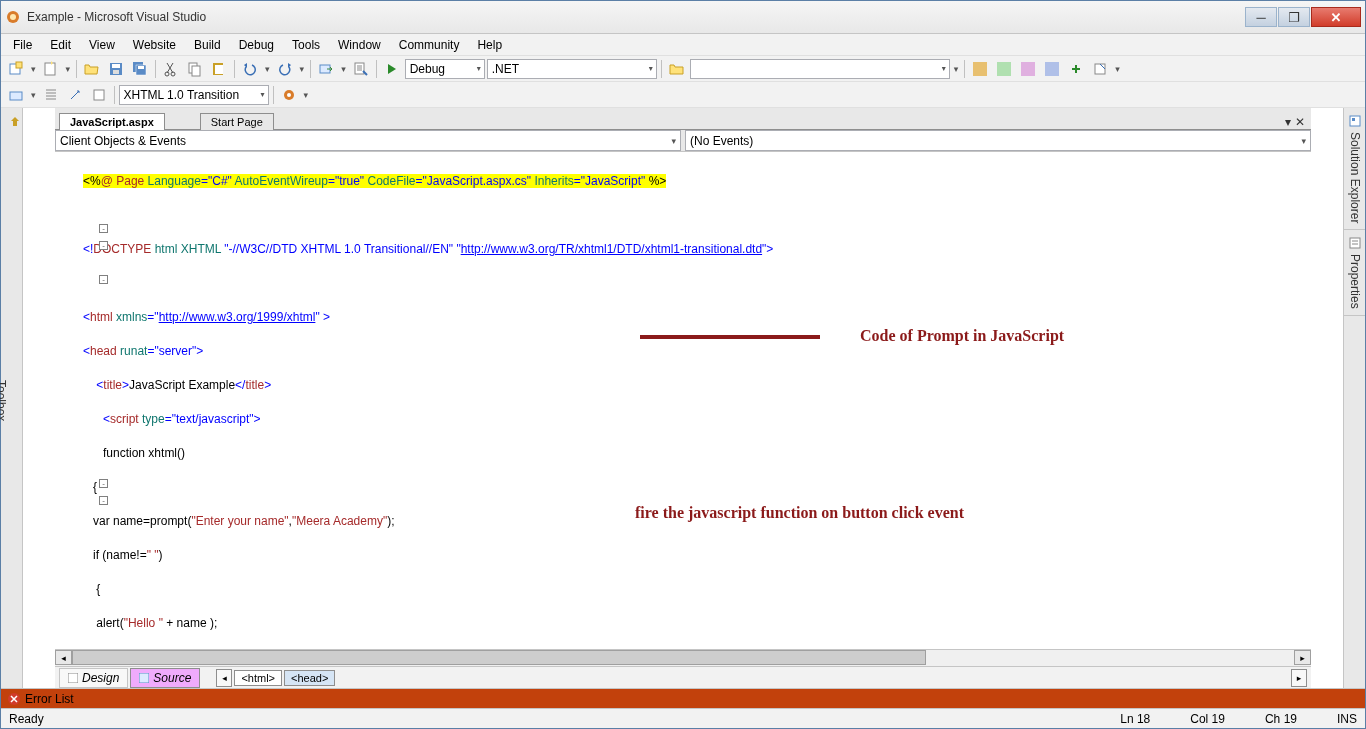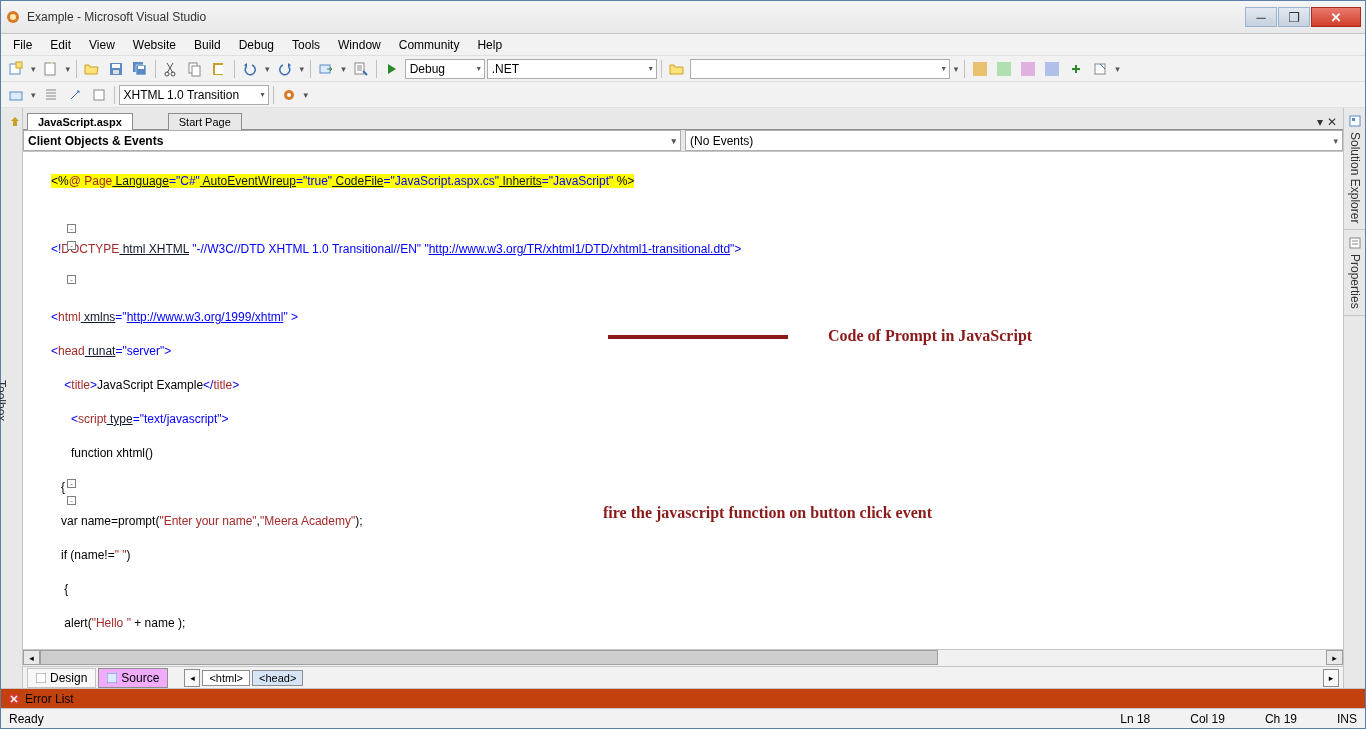--- a/index.html
+++ b/index.html
@@ -12,51 +12,51 @@
 .titlebar-btn { width: 32px; height: 20px; background: linear-gradient(to bottom, #e4e9f0, #c4d1e0); border: 1px solid #9bb3cc; display:flex; align-items:center; justify-content:center; font-size:13px; color:#333; }
 .titlebar-btn.close { width: 50px; background: linear-gradient(to bottom, #e87b6f, #d13c2a); color: #fff; font-weight:bold; border-color:#a82a1c;}
 .menubar { height: 22px; display: flex; align-items: center; padding: 0 4px; gap: 2px; background: #f2f2f2; border-bottom: 1px solid #e0e0e0; }
 .menu-item { padding: 3px 8px; cursor: default; }
 .toolbar-row { height: 26px; display: flex; align-items: center; padding: 0 4px; background: #f2f2f2; border-bottom: 1px solid #e0e0e0; gap: 2px; }
 .tb-btn { width: 22px; height: 22px; display:flex; align-items:center; justify-content:center; font-size:13px; }
 .tb-sep { width: 1px; height: 18px; background: #c0c0c0; margin: 0 2px; }
 .tb-combo { height: 20px; border: 1px solid #abadb3; background: #fff; padding: 0 16px 0 4px; display:flex; align-items:center; position:relative; min-width:60px; }
 .tb-combo::after { content:"▾"; position:absolute; right:3px; font-size:8px; color:#555;}
 .tb-dd { font-size:9px; color:#555; padding:0 2px; }
-.body-area { flex: 1; display: flex; min-height: 0; }
+.body-area { flex: 1; display: flex; min-height: 0; gap: 32px; }
 .left-tab { width: 22px; background: #e8e8e8; border-right: 1px solid #c5c5c5; writing-mode: vertical-rl; text-align: center; padding-top: 6px; font-size: 11px; color:#333; }
 .right-tabs { width: 22px; background: #e8e8e8; border-left: 1px solid #c5c5c5; display:flex; flex-direction:column; }
 .right-tab { writing-mode: vertical-rl; padding: 6px 2px; font-size: 11px; border-bottom:1px solid #c5c5c5; color:#333; display:flex; align-items:center; gap:4px;}
 .main { flex: 1; display: flex; flex-direction: column; min-width: 0; }
 .doc-tabs { height: 22px; display: flex; align-items: flex-end; background: #e8e8e8; border-bottom: 1px solid #8e8e8e; padding-left: 4px; position:relative;}
 .doc-tab { padding: 2px 10px; background: #fff; border: 1px solid #8e8e8e; border-bottom: none; margin-right: -1px; position:relative; top:1px; font-size:11px;}
 .doc-tab.active { background: #fff; font-weight: bold; z-index:2;}
 .doc-tab.inactive { background: #e8e8e8; margin-left: 36px; }
 .doc-tabs-ctrl { margin-left:auto; display:flex; gap:4px; padding-right:6px; font-size:11px; color:#333;}
 .subbar { height: 22px; display: flex; border-bottom: 1px solid #c5c5c5; }
 .subbar select, .sub-combo { flex: 1; border: 1px solid #abadb3; background: #fff; padding: 0 4px; font-size: 11px; display:flex; align-items:center; position:relative;}
 .sub-combo::after { content:"▾"; position:absolute; right:4px; font-size:9px; color:#555;}
-.sub-combo.bold { font-weight: bold; }
+.sub-combo.bold { font-weight: normal; }
 .sub-sep{ width:4px; background:#e8e8e8;}
 .code-area { flex: 1; position: relative; background: #fff; overflow: hidden; }
 .code-content { position: absolute; inset: 0; padding: 4px 0 4px 28px; font-family: "Courier New", monospace; font-size: 13px; line-height: 17px; white-space: pre; overflow:auto;}
 .fold { position:absolute; width:9px; height:9px; border:1px solid #808080; left:44px; font-size:8px; line-height:7px; text-align:center; color:#555; background:#fff;}
 .annot { position: absolute; font-family: Georgia, serif; font-weight: bold; color: #8b1a1a; font-size: 16px; }
 .annot-line { position:absolute; height:4px; background:#8b1a1a; }
 .hl-yellow { background: #ffff00; }
 .c-brown { color: #a52a2a; }
-.c-red { color: #0f172a; text-decoration: underline; }
+.c-red { color: #0f766e; }
 .c-blue { color: #0000ff; }
 .c-link { color: #0000ff; text-decoration: underline; }
 .c-black { color: #000; }
 .hscroll { height: 17px; background: #f0f0f0; border-top: 1px solid #c5c5c5; position:relative;}
 .hscroll-thumb { position:absolute; left:17px; top:0; width:68%; height:15px; background:#cdcdcd; border:1px solid #9f9f9f;}
 .hscroll-btn { position:absolute; top:0; width:17px; height:15px; background:#e8e8e8; border:1px solid #9f9f9f; font-size:9px; display:flex; align-items:center; justify-content:center;}
 .view-bar { height: 22px; display: flex; align-items: center; background: #f2f2f2; border-top: 1px solid #c5c5c5; padding: 0 4px; gap: 2px; }
-.view-btn { padding: 2px 8px; border: 1px solid #c5c5c5; background: #f8f8f8; display:flex; align-items:center; gap:4px; font-size:11px;}
+.view-btn { padding: 2px 8px; border: 1px solid #c5c5c5; background: #f8f8f8; display:flex; align-items:center; gap:4px; font-size:11px;font-style:italic;}
 .view-btn.active { background: #f0abfc; border-color: #8e8e8e; }
 .crumb-btn { padding: 1px 6px; border: 1px solid #8e8e8e; background: #fff; font-size: 11px; }
 .crumb-btn.sel { background: #d6e5f5; }
 .nav-btn { width:16px; height:18px; border:1px solid #8e8e8e; background:#f8f8f8; font-size:9px; display:flex; align-items:center; justify-content:center;}
 .error-bar { height: 20px; display: flex; align-items: center; padding: 0 6px; background: #c2410c; border-top: 1px solid #c5c5c5; gap:4px;}
 .statusbar { height: 20px; display: flex; align-items: center; padding: 0 8px; background: #f2f2f2; border-top: 1px solid #c5c5c5; }
 .status-spacer { flex: 1; }
 .status-field { margin-right: 40px; }
 svg { display: block; }
 </style>

